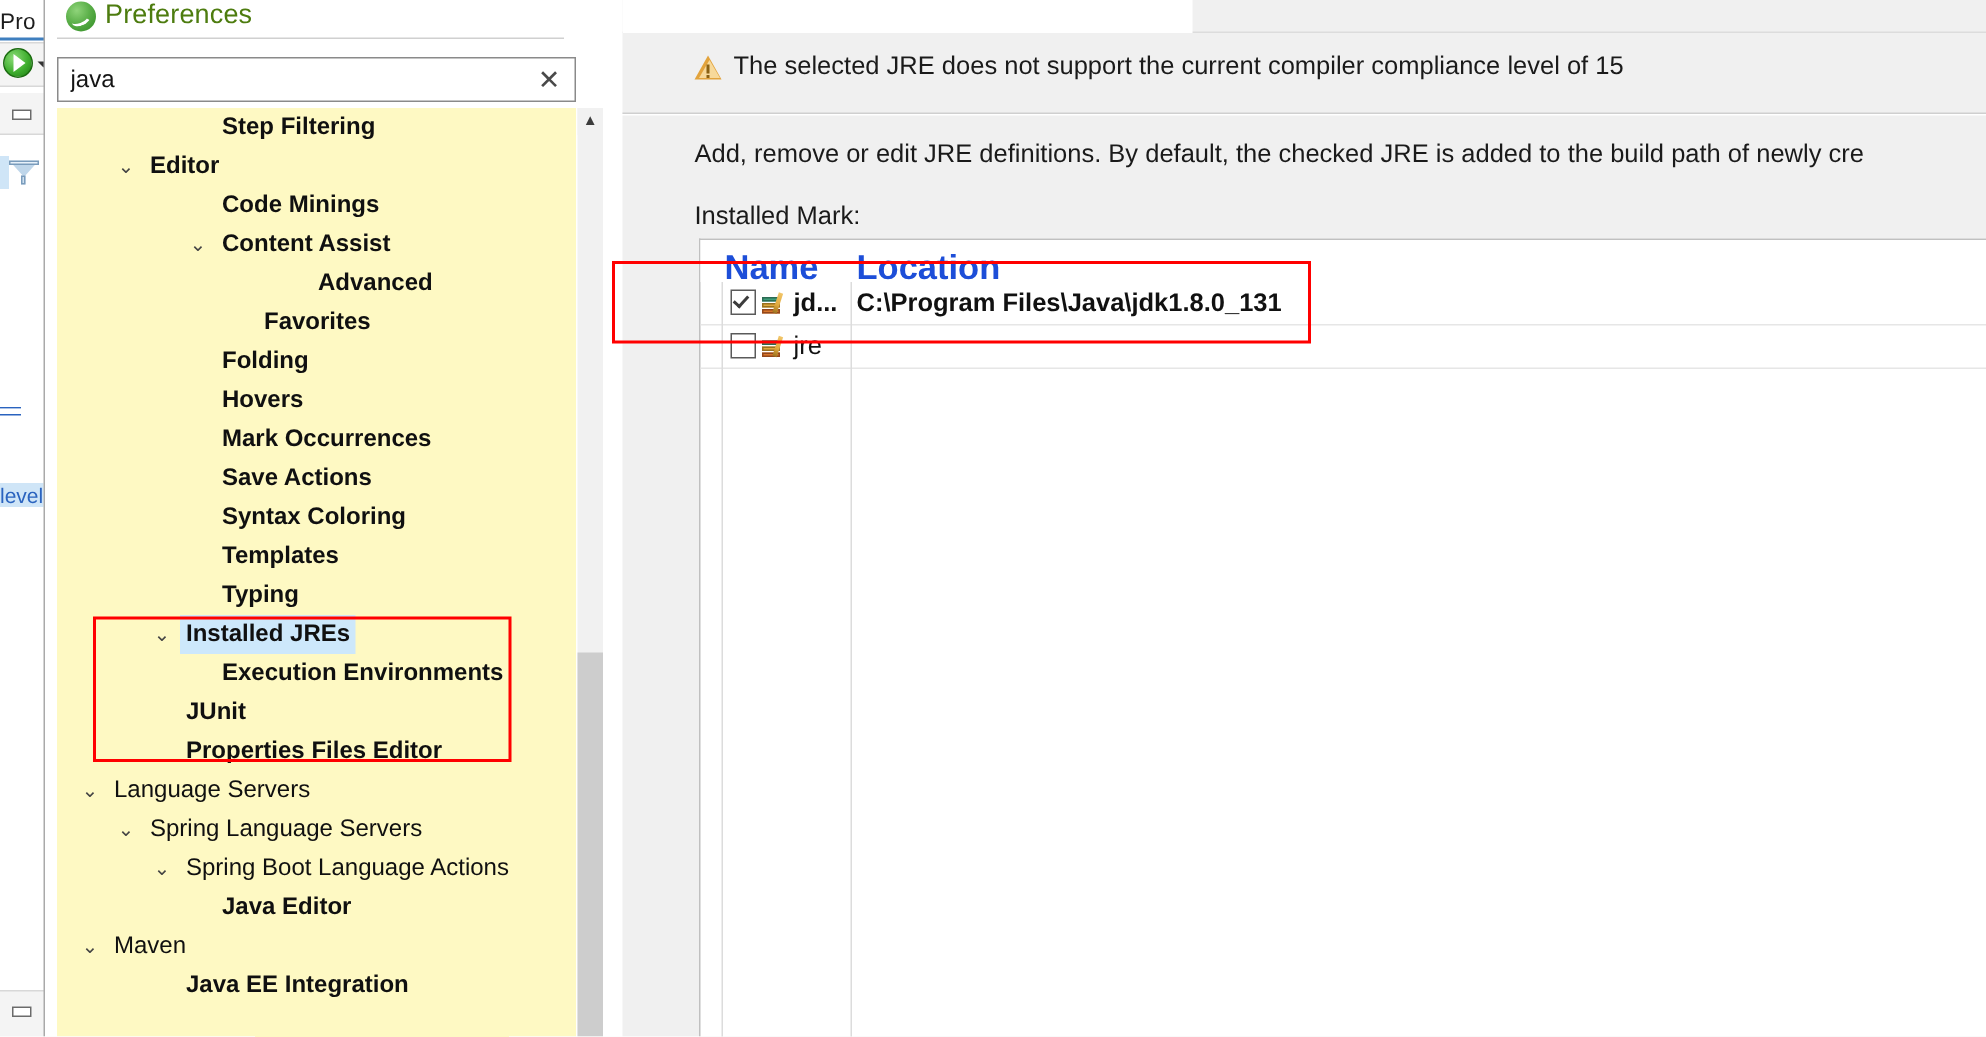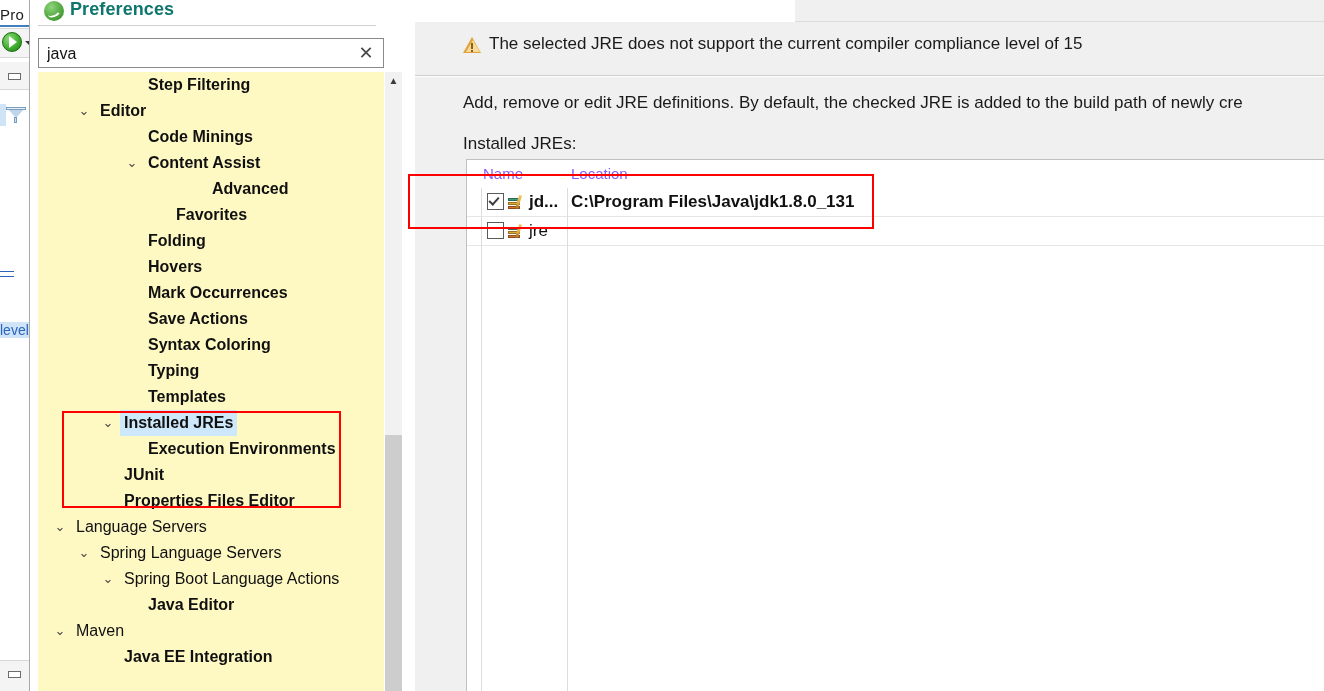--- a/index.html
+++ b/index.html
@@ -85,21 +85,21 @@
     background: radial-gradient(circle at 36% 30%, #8fd47a 0%, #5cb04a 45%, #2f8a22 100%);
   }
   .spring-icon .swoosh {
     position: absolute; left: 3px; top: 6px; width: 14px; height: 10px;
     border-bottom: 2.5px solid #ffffff; border-right: 2.5px solid transparent;
     border-radius: 0 0 60% 40%;
     transform: rotate(-18deg);
   }
   .dlg-title-text {
     position: absolute; left: 40px; top: -1px;
-    font-size: 18px; color: #0f766e; letter-spacing: .1px; font-weight: bold;
+    font-size: 18px; color: #4d7c0f; letter-spacing: .1px;
   }
   .dlg-title-underline { position: absolute; left: 8px; top: 25px; width: 338px; height: 1px; background: #d0d0d0; }
 
   
   .search-wrap {
     position: absolute; left: 8px; top: 38px; width: 346px; height: 30px;
     border: 1px solid #8a8a8a; background: #ffffff;
   }
   .search-input {
     position: absolute; left: 8px; top: 4px; width: 300px; height: 21px;
@@ -161,21 +161,21 @@
   .panel-body { position: absolute; left: 0; top: 77px; right: 0; bottom: 0; background: #f0f0f0; }
   .desc-text { position: absolute; left: 48px; top: 16px; font-size: 17px; color: #1a1a1a; white-space: nowrap; }
   .installed-label { position: absolute; left: 48px; top: 57px; font-size: 17px; color: #1a1a1a; }
 
   
   .jre-table {
     position: absolute; left: 51px; top: 82px; right: 0; bottom: 0;
     background: #ffffff; border-top: 1px solid #c0c0c0; border-left: 1px solid #c0c0c0;
   }
   .th-row { position: relative; height: 28px; background: #ffffff; }
-  .th { position: absolute; top: 5px; font-size: 15px; color: #8b5cf6; }
+  .th { position: absolute; top: 5px; font-size: 23px; color: #1d4ed8; font-weight: bold; }
   .th-name { left: 16px; }
   .th-loc { left: 104px; }
   .col-div { position: absolute; top: 0; width: 1px; background: #dcdcdc; }
   .col-div.c1 { left: 14px; height: 691px; }
   .col-div.c2 { left: 100px; height: 691px; }
 
   .tr { position: relative; height: 28px; white-space: nowrap; text-align: center; }
   .tr .cb {
     position: absolute; left: 20px; top: 5px; width: 17px; height: 17px;
     border: 1px solid #5a5a5a; background: #ffffff;
@@ -282,24 +282,24 @@
         <div class="tree-row match">
           <span class="lbl" style="left: 110px;">Mark Occurrences</span>
         </div>
         <div class="tree-row match">
           <span class="lbl" style="left: 110px;">Save Actions</span>
         </div>
         <div class="tree-row match">
           <span class="lbl" style="left: 110px;">Syntax Coloring</span>
         </div>
         <div class="tree-row match">
+          <span class="lbl" style="left: 110px;">Templates</span>
+        </div>
+        <div class="tree-row match">
           <span class="lbl" style="left: 110px;">Typing</span>
-        </div>
-        <div class="tree-row match">
-          <span class="lbl" style="left: 110px;">Templates</span>
         </div>
         <div class="tree-row match">
           <span class="twisty" style="left: 62px;">⌄</span>
           <span class="lbl sel" style="left: 86px;">Installed JREs</span>
         </div>
         <div class="tree-row match">
           <span class="lbl" style="left: 110px;">Execution Environments</span>
         </div>
         <div class="tree-row match">
           <span class="lbl" style="left: 86px;">JUnit</span>
@@ -346,21 +346,21 @@
           <div class="tri"></div>
             <div class="tri-in"></div>
             <div class="bang"></div>
             <div class="dot"></div>
         </div>
         <div class="msg-text">The selected JRE does not support the current compiler compliance level of 15</div>
       </div>
 
       <div class="panel-body">
         <div class="desc-text">Add, remove or edit JRE definitions. By default, the checked JRE is added to the build path of newly cre</div>
-        <div class="installed-label">Installed JREs:</div>
+        <div class="installed-label">Installed Mark:</div>
 
         <div class="jre-table">
           <div class="col-div c1"></div>
           <div class="col-div c2"></div>
 
           <div class="th-row">
             <div class="th th-name">Name</div>
             <div class="th th-loc">Location</div>
           </div>
 

